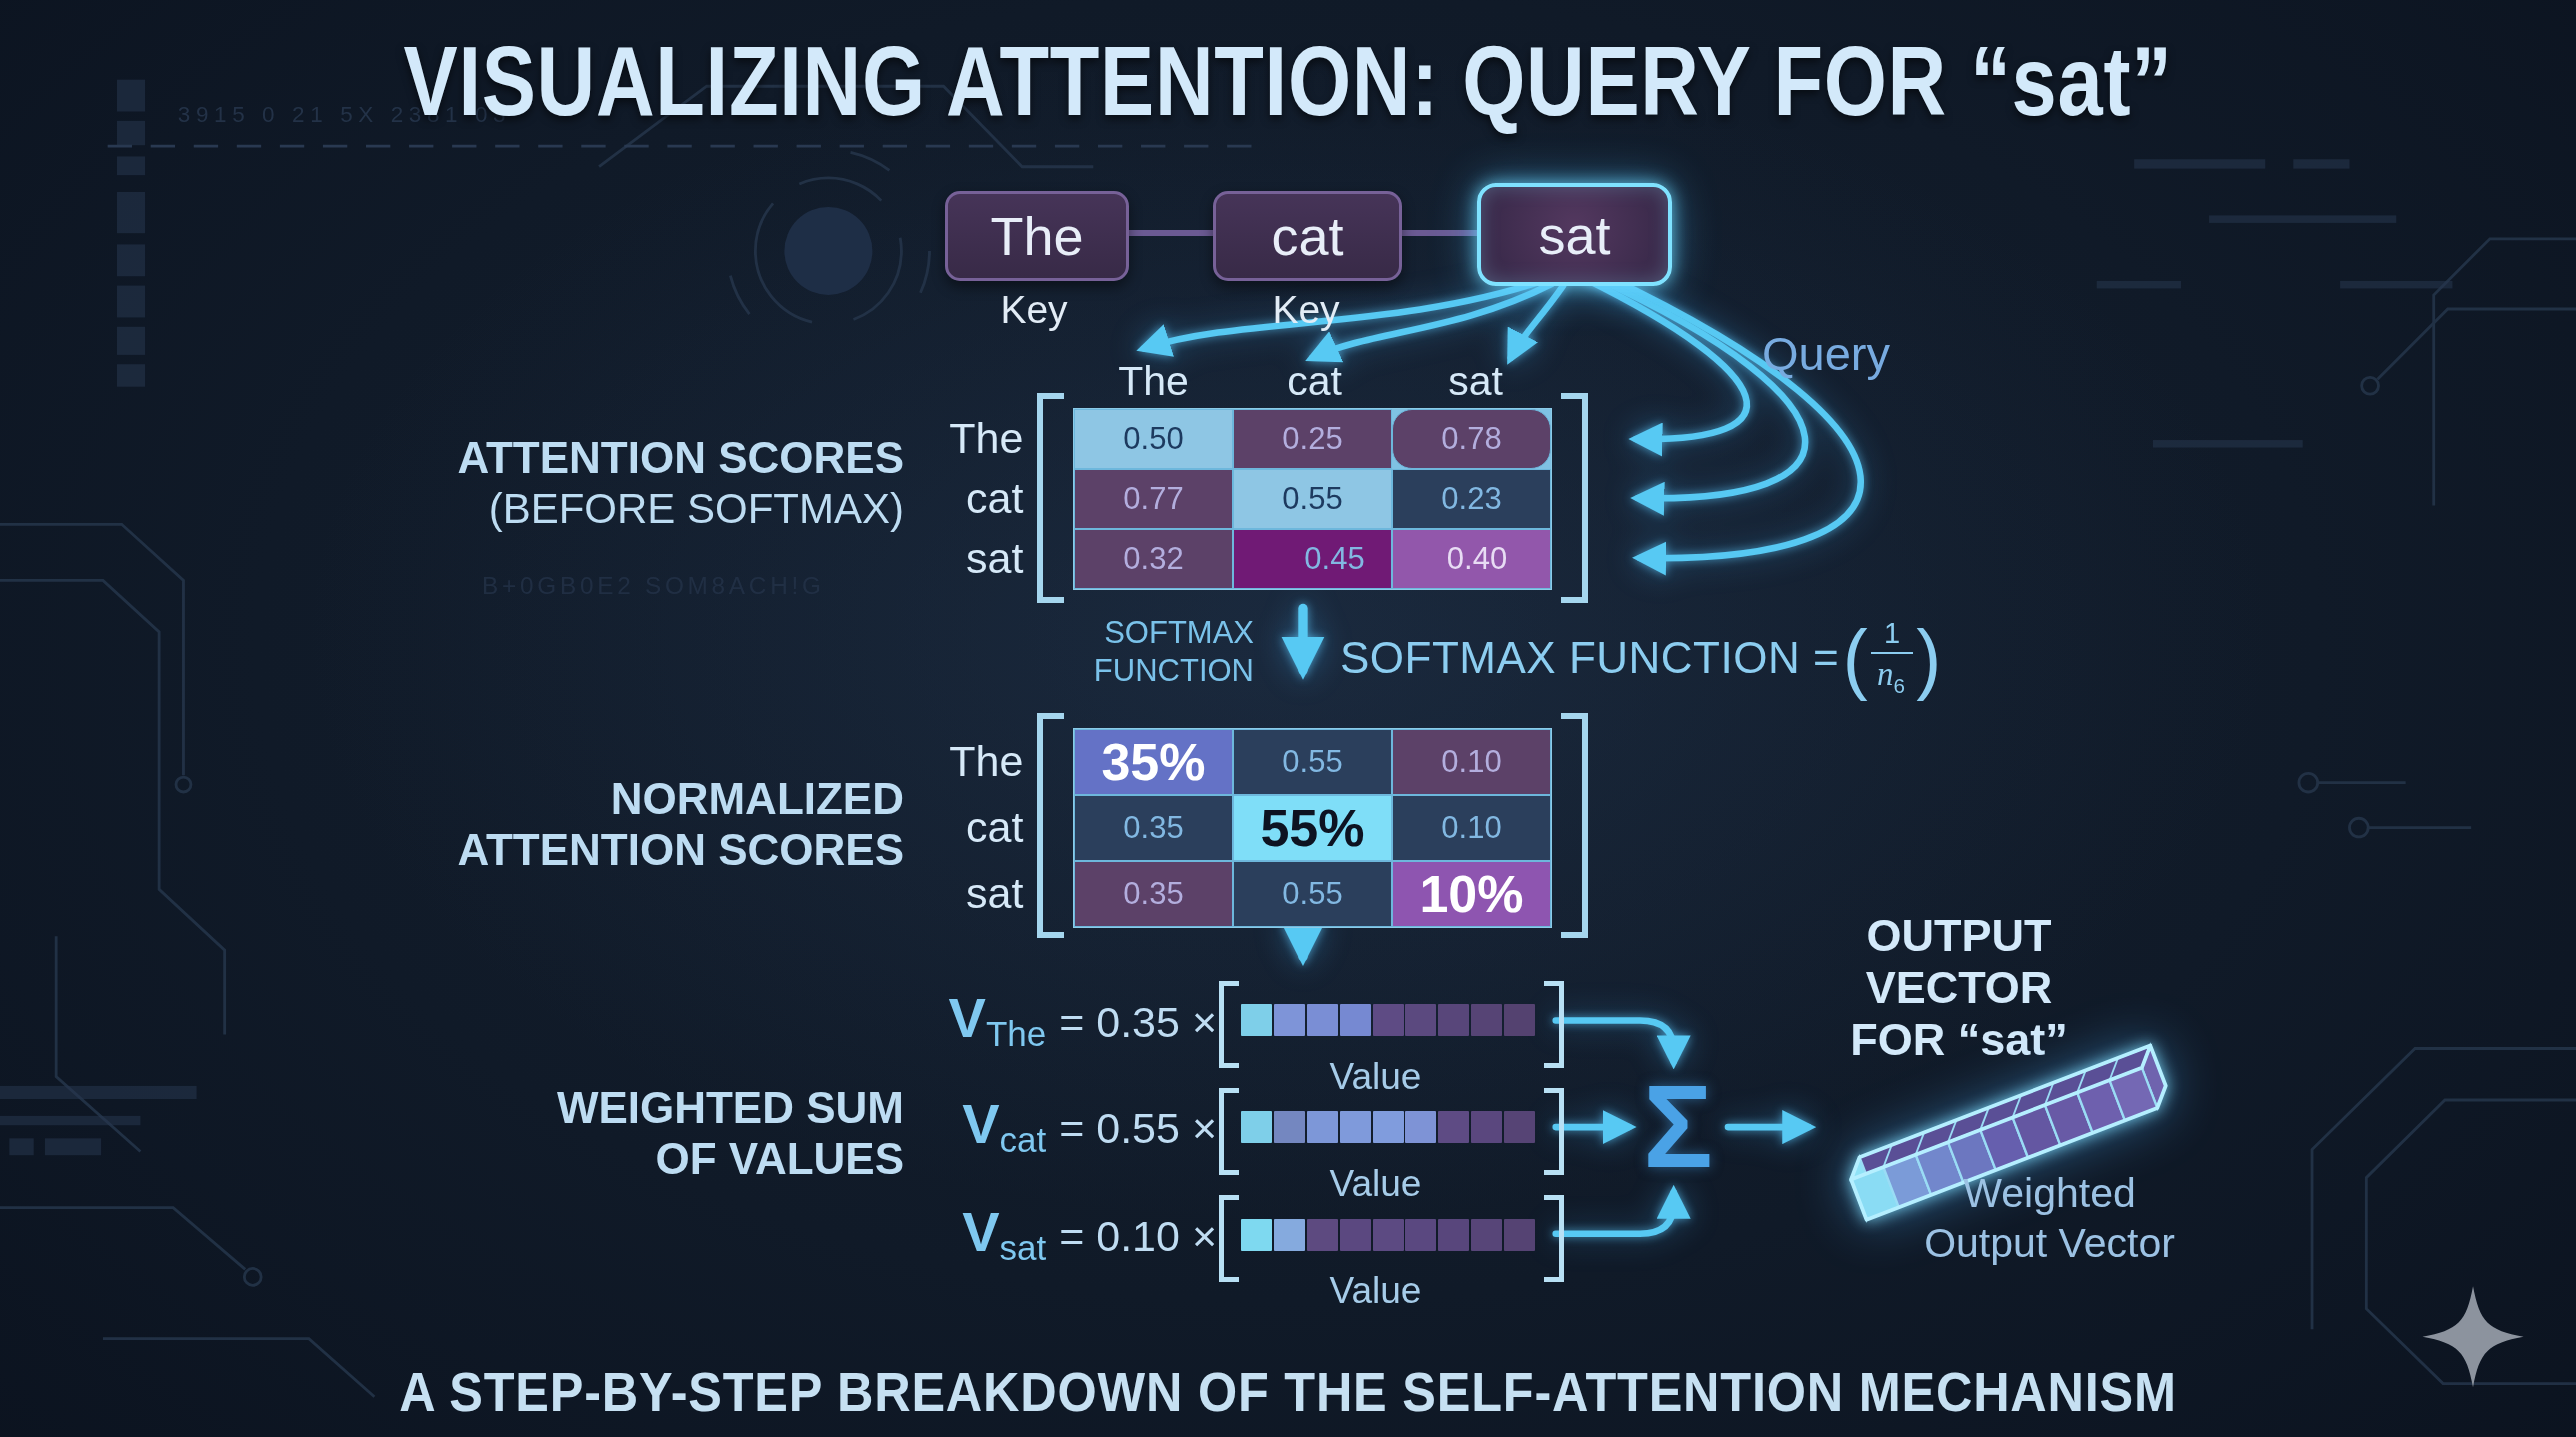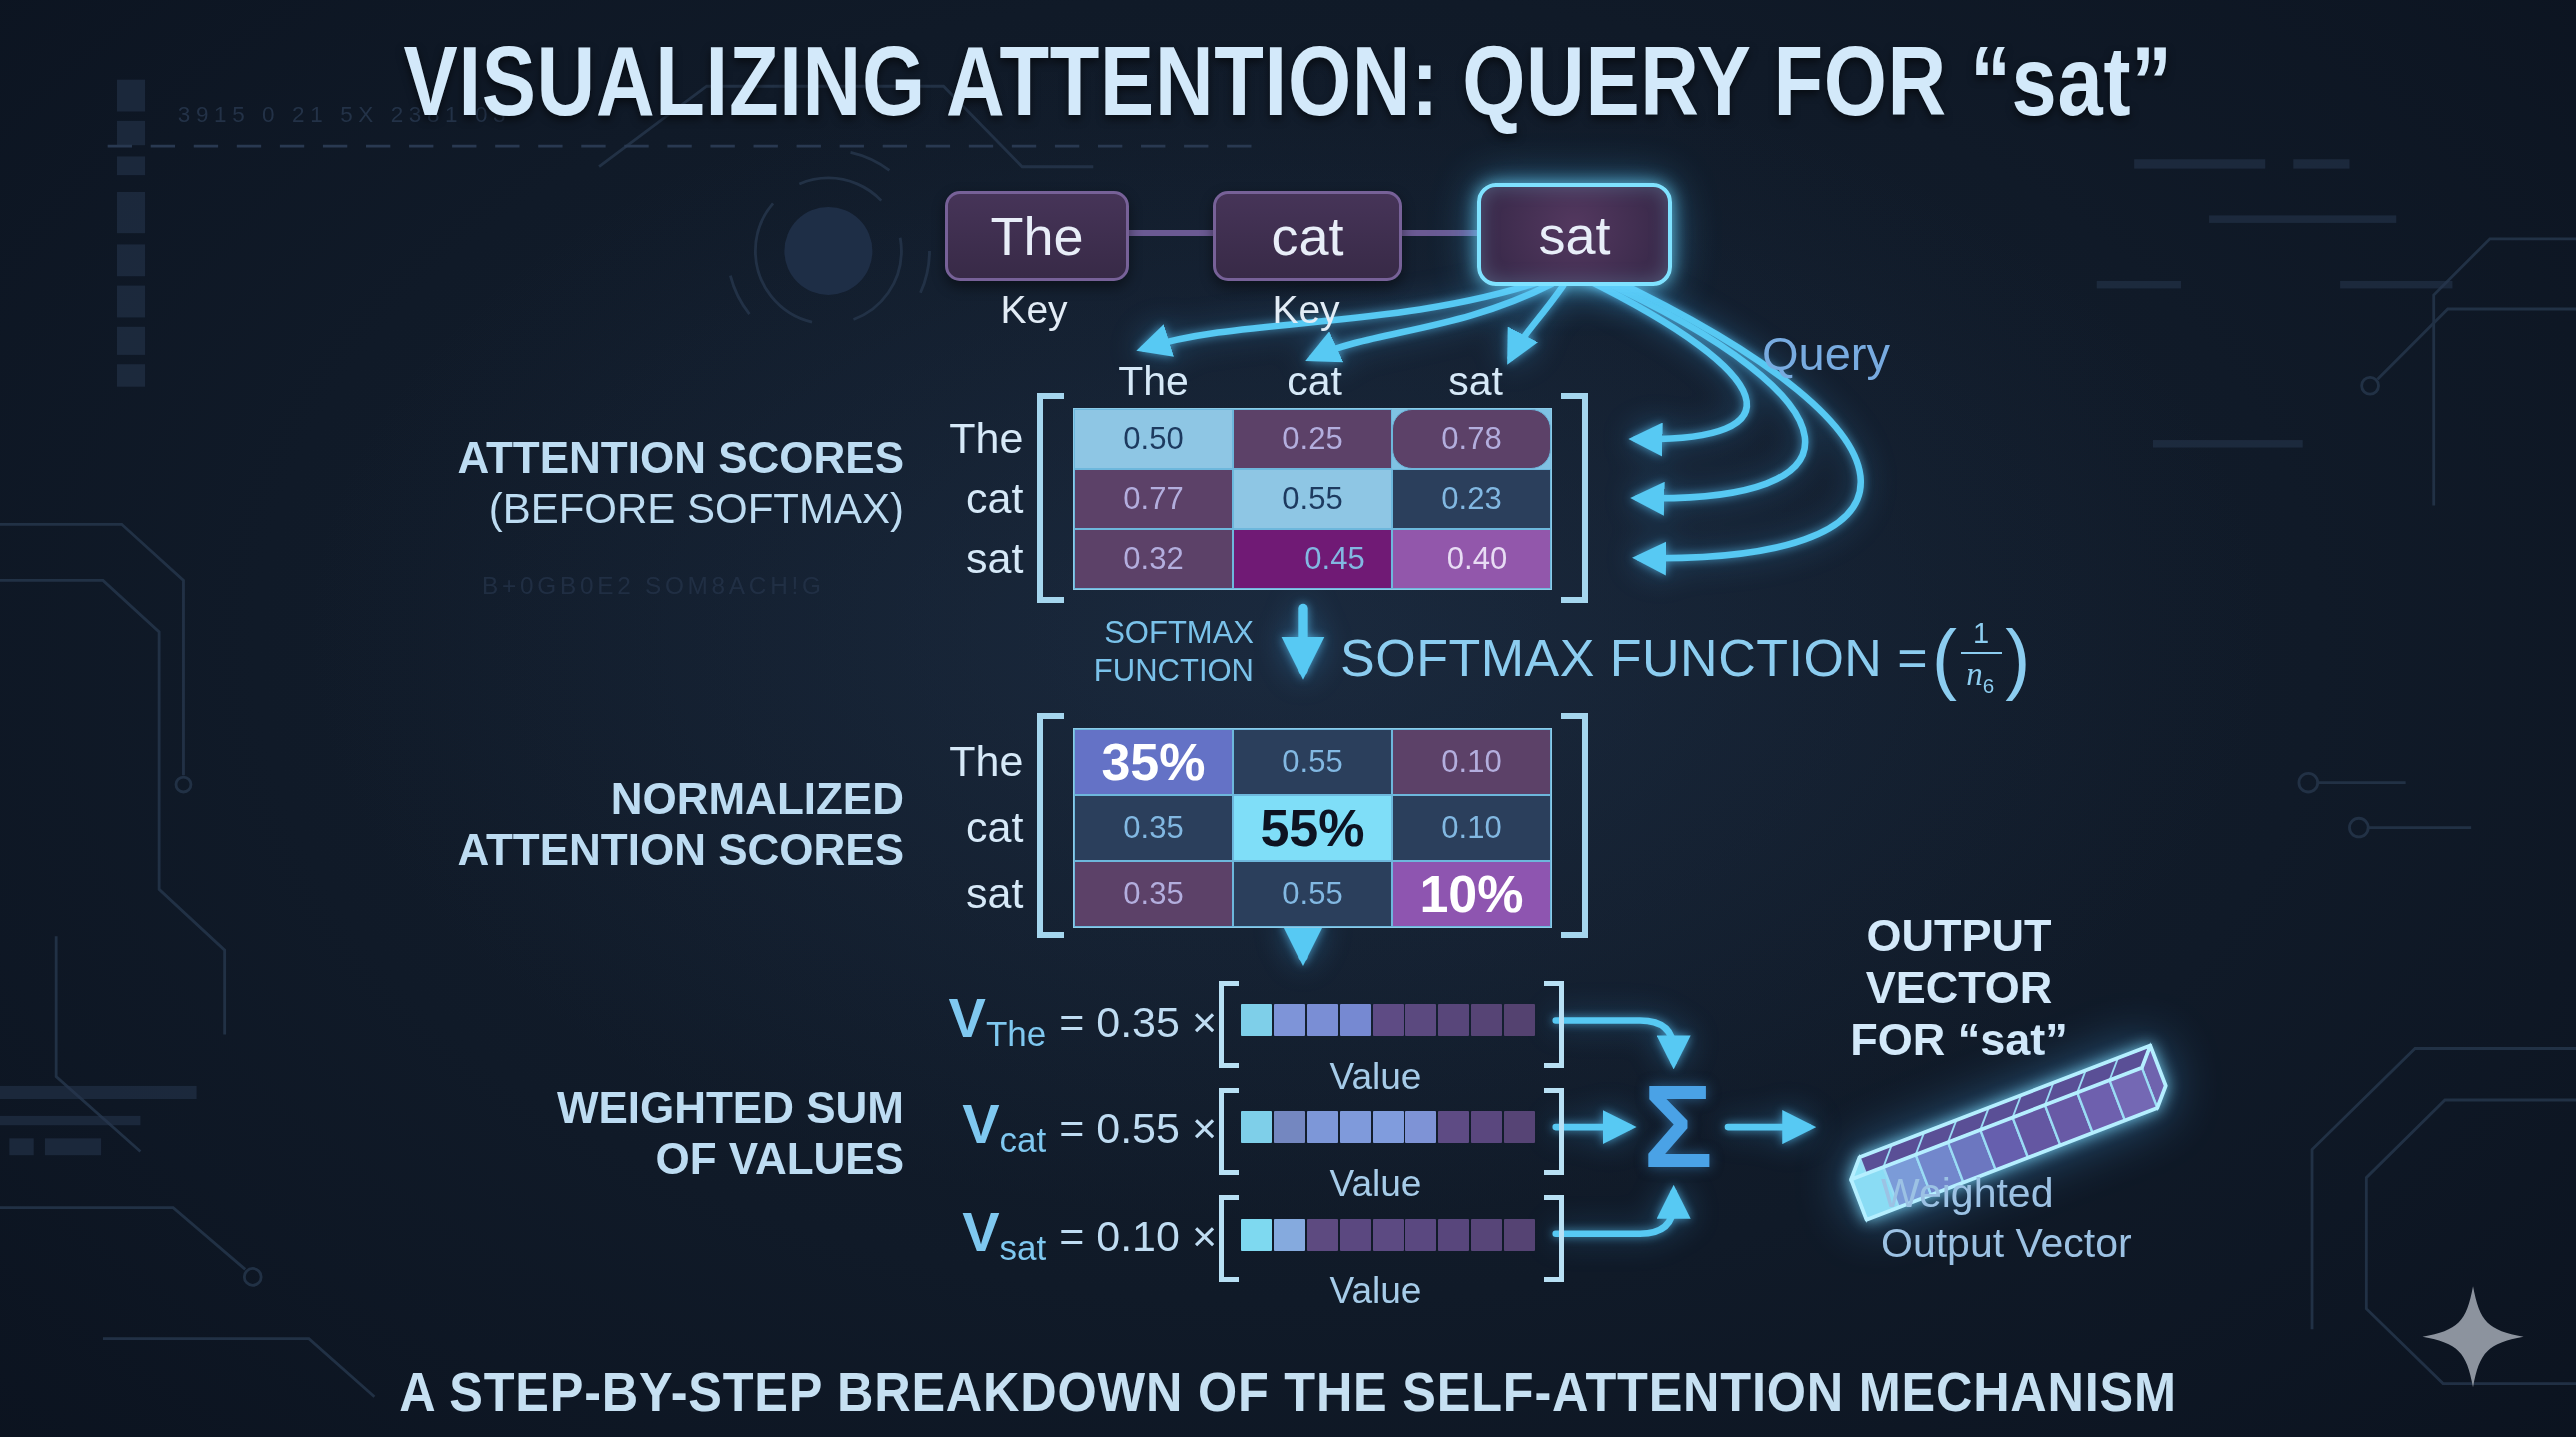--- a/index.html
+++ b/index.html
@@ -47,21 +47,21 @@
   .cell.big{font-size:52px;font-weight:700;}
   .bracket{z-index:3;width:20.6px;border:6.6px solid #a5d6ee;}
   .bracket.bl{border-right:none;}
   .bracket.br{border-left:none;}
   .sideheading{text-align:right;color:#bddcf2;z-index:3;line-height:51px;}
   .sideheading .l1{font-size:44px;font-weight:700;}
   .sideheading .l2{font-size:42px;}
   
   .softside{width:262px;text-align:right;font-size:31px;line-height:38px;color:#7ac2ea;z-index:3;}
   .formula{display:flex;align-items:center;color:#8ccdf0;z-index:3;}
-  .formula .flabel{font-size:52px;letter-spacing:0.5px;}
+  .formula .flabel{font-size:44px;letter-spacing:0.5px;}
   .formula .paren{font-size:75px;font-weight:300;line-height:66px;transform:scaleY(1.05);margin:0 3.7px;}
   .frac{display:inline-flex;flex-direction:column;align-items:center;line-height:1;}
   .frac .num{font-size:29px;padding-bottom:3.7px;}
   .frac .den{border-top:2.8px solid #8ccdf0;padding:3.7px 7.5px 0 5.6px;font-size:33px;
     font-style:italic;font-family:"Liberation Serif",serif;}
   .frac .den sub{font-size:20.6px;font-style:normal;font-family:"Liberation Sans",sans-serif;}
   
   .eqn{width:281px;display:flex;justify-content:flex-end;align-items:baseline;z-index:3;white-space:nowrap;}
   .eqn .v{font-size:56px;font-weight:700;color:#7fc8f0;}
   .eqn .vsub{font-size:35px;color:#7fc8f0;position:relative;top:9.4px;}
@@ -70,21 +70,21 @@
   .vcell{width:31px;height:32px;border-radius:0.9px;}
   .vbracket{z-index:3;width:15px;height:77px;border:5.6px solid #b8e0f4;}
   .vbracket.bl{border-right:none;}
   .vbracket.br{border-left:none;}
   .valuelabel{width:313px;text-align:center;font-size:37px;color:#a6cce9;z-index:3;}
   
   .sigma{width:94px;text-align:center;font-size:116px;font-weight:700;color:#4aa2e6;z-index:3;
     text-shadow:0 0 13px rgba(70,160,230,.5);}
   .outheading{width:374px;text-align:center;color:#d3e9fa;font-weight:700;font-size:45px;
     line-height:52px;z-index:3;}
-  .outcaption{width:337px;color:#9cc2e4;font-size:41px;line-height:50px;z-index:3;}
+  .outcaption{width:337px;text-align:center;color:#9cc2e4;font-size:41px;line-height:50px;z-index:3;}
   #outvec{z-index:3;filter:drop-shadow(0 0 7.5px rgba(130,225,255,.85)) drop-shadow(0 0 26px rgba(80,180,255,.45));}
 </style>
 </head>
 <body>
 
 <div id="stage">
 
   <svg id="circuits" class="abs" width="2576" height="1438" viewBox="0 0 2752 1536">
     <g stroke="#243449" stroke-width="3" fill="none">
       <path d="M640,178 L755,92 L1008,92 L1092,178 L1168,178"></path>

